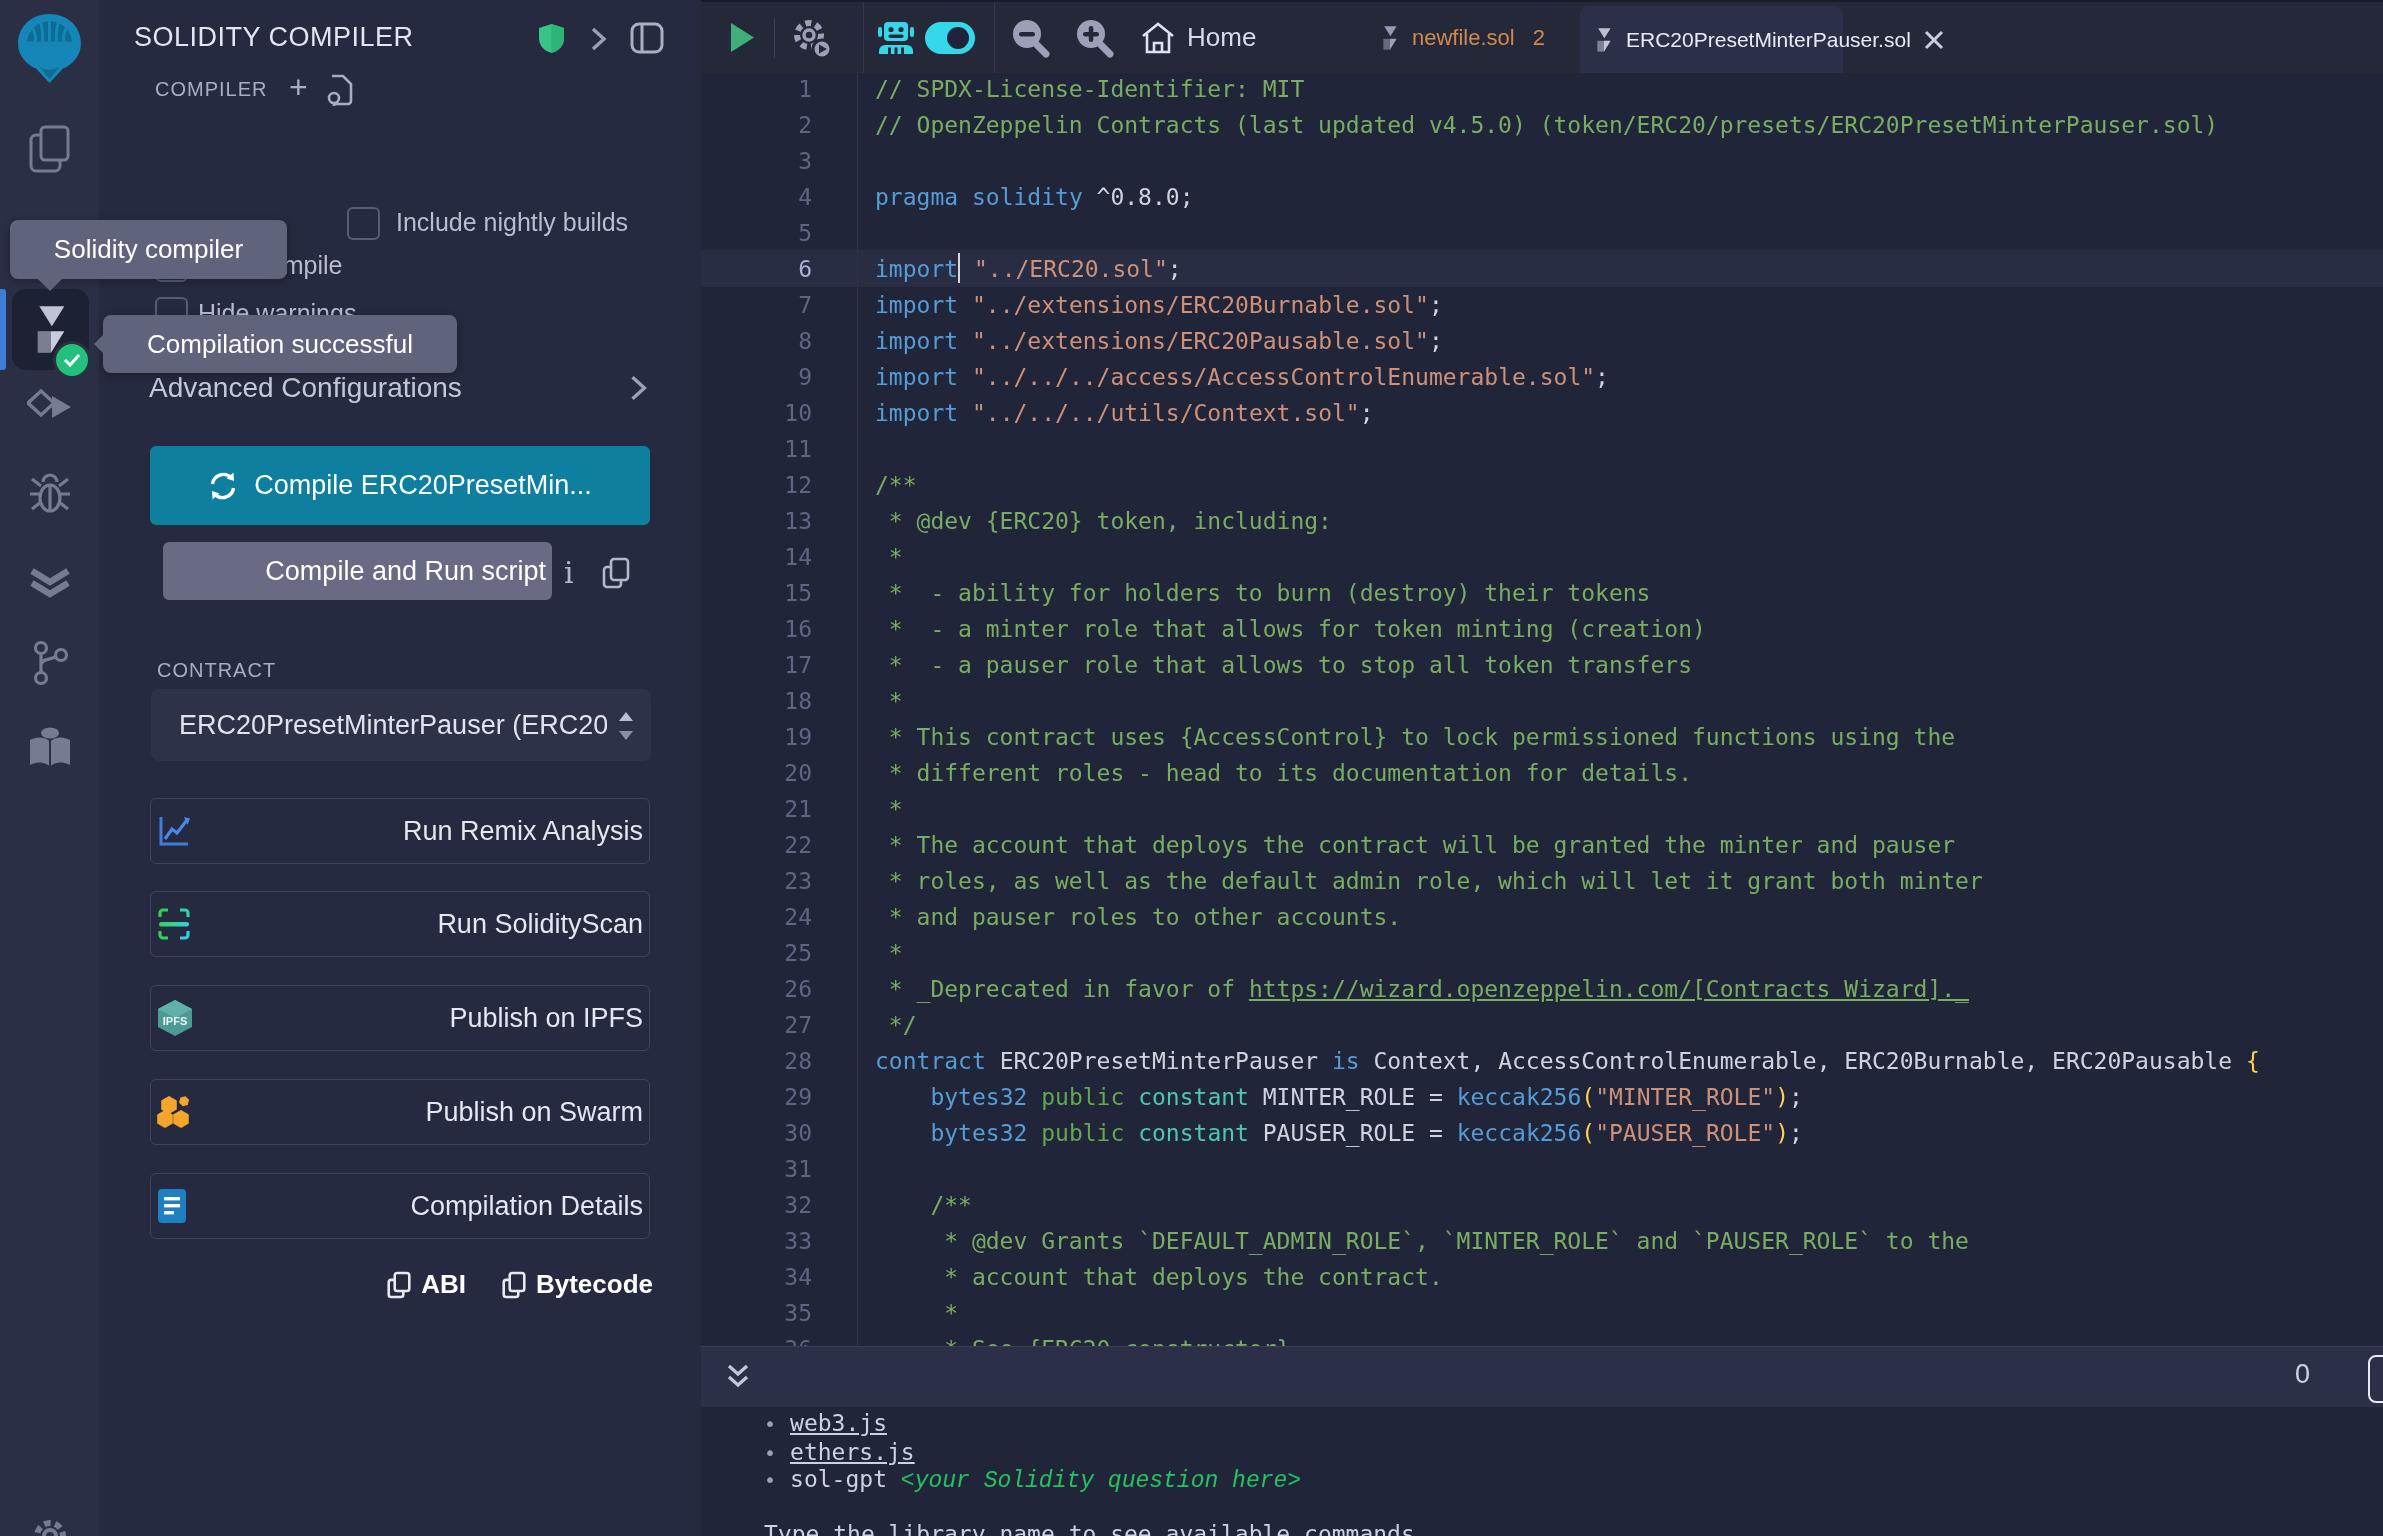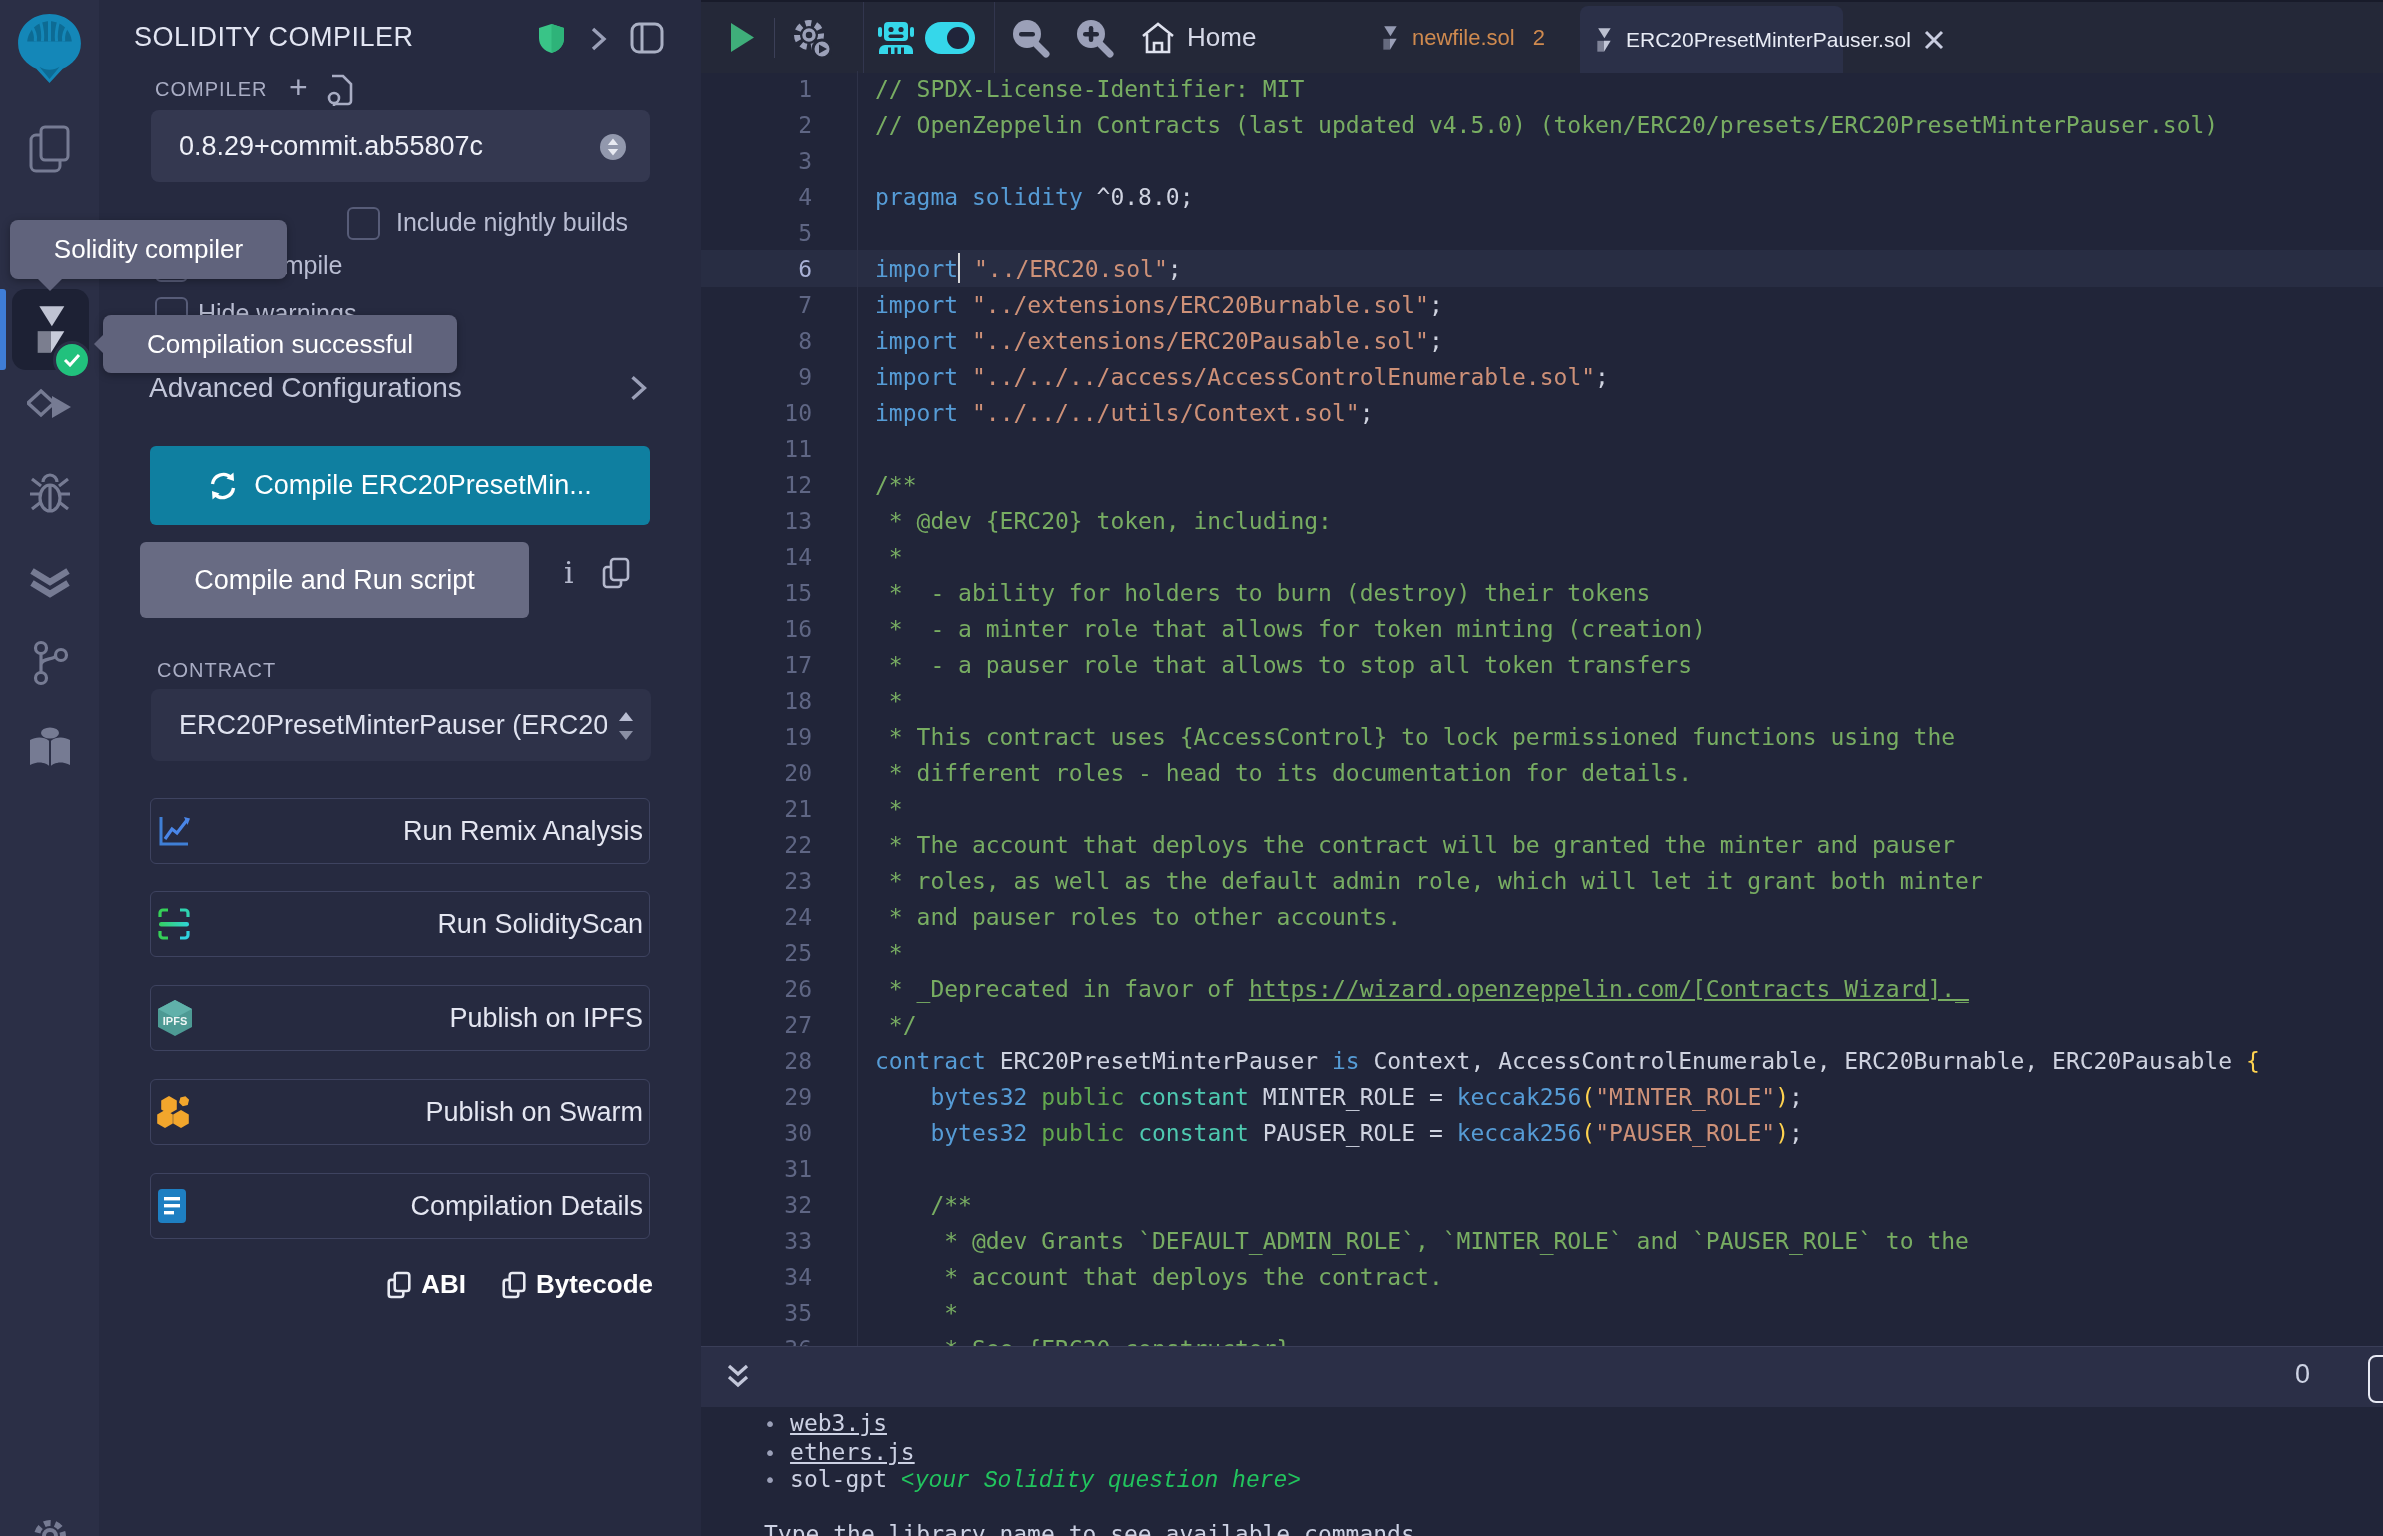--- a/index.html
+++ b/index.html
@@ -27,21 +27,21 @@
   .select{position:absolute;background:#343850;border-radius:8px;display:flex;align-items:center;color:#eef0f8;font-size:27px;}
   .sel-version{left:52px;top:110px;width:499px;height:72px;}
   .sel-version .sel-text{margin-left:28px;}
   .sel-updown{position:absolute;right:24px;top:24px;}
   .checkbox{position:absolute;width:29px;height:29px;border:2px solid #575c78;border-radius:6px;background:transparent;}
   .cb-label{position:absolute;font-size:25px;color:#b9bdd2;}
   .adv-row{position:absolute;left:50px;top:372px;width:515px;}
   .adv-label{font-size:28px;color:#c3c7da;}
   .adv-chev{position:absolute;right:15px;top:2px;}
   .btn-primary{position:absolute;left:51px;top:446px;width:500px;height:79px;background:#0f7fa0;border:none;border-radius:6px;display:flex;align-items:center;justify-content:center;gap:16px;color:#fff;font-size:27px;font-family:"Liberation Sans",sans-serif;cursor:pointer;}
-  .btn-secondary{position:absolute;left:41px;top:542px;width:389px;height:76px;background:#686b83;border:none;border-radius:6px;display:flex;align-items:center;justify-content:center;color:#fff;font-size:27px;font-family:"Liberation Sans",sans-serif;cursor:pointer;}
+  .btn-secondary{position:absolute;left:64px;top:542px;width:389px;height:58px;background:#686b83;border:none;border-radius:6px;display:flex;align-items:center;justify-content:flex-end;color:#fff;font-size:27px;font-family:"Liberation Sans",sans-serif;cursor:pointer;}
   .icon-info{position:absolute;left:465px;top:555px;font-family:"DejaVu Serif",serif;font-size:30px;color:#b4b8cc;font-style:normal;}
   .icon-copy1{position:absolute;left:503px;top:557px;}
   .lbl-contract{position:absolute;left:58px;top:659px;}
   .sel-contract{left:52px;top:689px;width:500px;height:72px;background:#2e3249;}
   .sel-contract .sel-text{margin-left:28px;width:428px;overflow:hidden;white-space:nowrap;color:#dfe2ef;}
   .sel-tris{position:absolute;right:14px;top:20px;}
   .action-btn{position:absolute;left:51px;width:500px;height:66px;background:transparent;border:1px solid #3e4360;border-radius:6px;display:flex;align-items:center;justify-content:space-between;gap:16px;color:#e4e6f1;font-size:27px;font-family:"Liberation Sans",sans-serif;cursor:pointer;}
   .footer-links{position:absolute;left:0;top:1269px;width:554px;display:flex;justify-content:flex-end;gap:36px;align-items:center;}
   .flink{display:flex;align-items:center;gap:10px;color:#fff;font-weight:bold;font-size:26px;cursor:pointer;}
 
@@ -183,30 +183,20 @@
   <div class="sec-label lbl-compiler">COMPILER</div>
   <div class="icon-plus">+</div>
   <div class="icon-filebadge">
     <svg width="30" height="34" viewBox="0 0 30 34" fill="none" stroke="#a9adc4" stroke-width="2.6">
       <path d="M7 3h11l8 8v17a3 3 0 01-3 3H9"></path>
       <circle cx="9" cy="25" r="5"></circle>
         <path d="M9 30v3"></path>
     </svg>
   </div>
 
-  <div class="select sel-version">
-    <span class="sel-text">0.8.29+commit.ab55807c</span>
-    <span class="sel-updown">
-      <svg width="26" height="26" viewBox="0 0 26 26">
-          <circle cx="13" cy="13" r="13" fill="#9298ad"></circle>
-        <path d="M13 4.5l5.2 6.5H7.8z" fill="#e8eaf2"></path>
-          <path d="M13 21.5l5.2-6.5H7.8z" fill="#e8eaf2"></path>
-        </svg>
-    </span>
-  </div>
 
   <div class="checkbox" style="left:248px;top:207px"></div>
   <div class="cb-label" style="left:297px;top:208px">Include nightly builds</div>
 
   <div class="checkbox" style="left:56px;top:249px"></div>
   <div class="cb-label" style="left:99px;top:251px">Auto compile</div>
 
   <div class="checkbox" style="left:56px;top:297px"></div>
   <div class="cb-label" style="left:99px;top:299px">Hide warnings</div>
 

